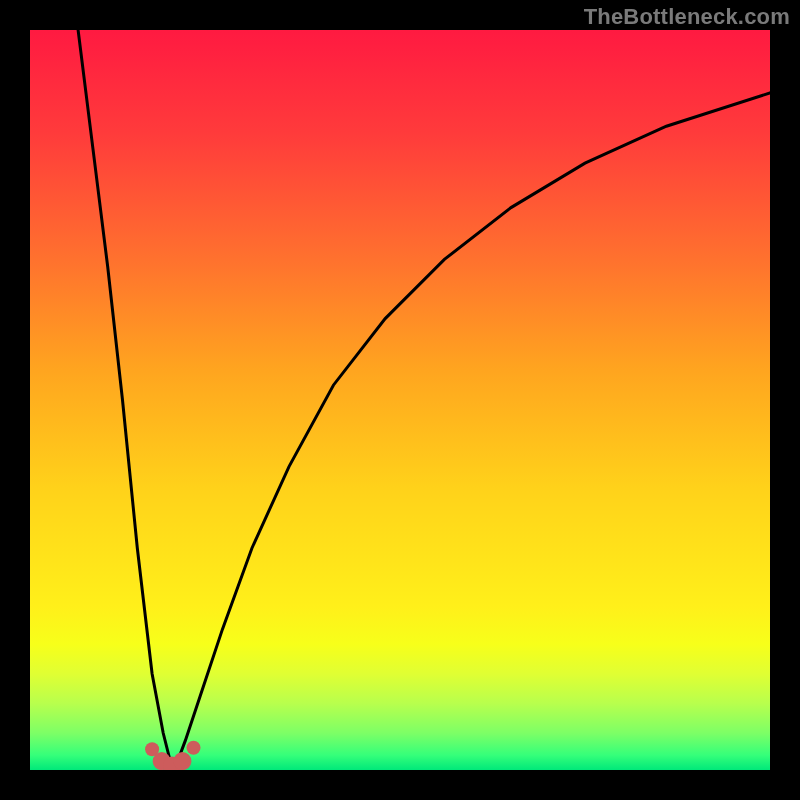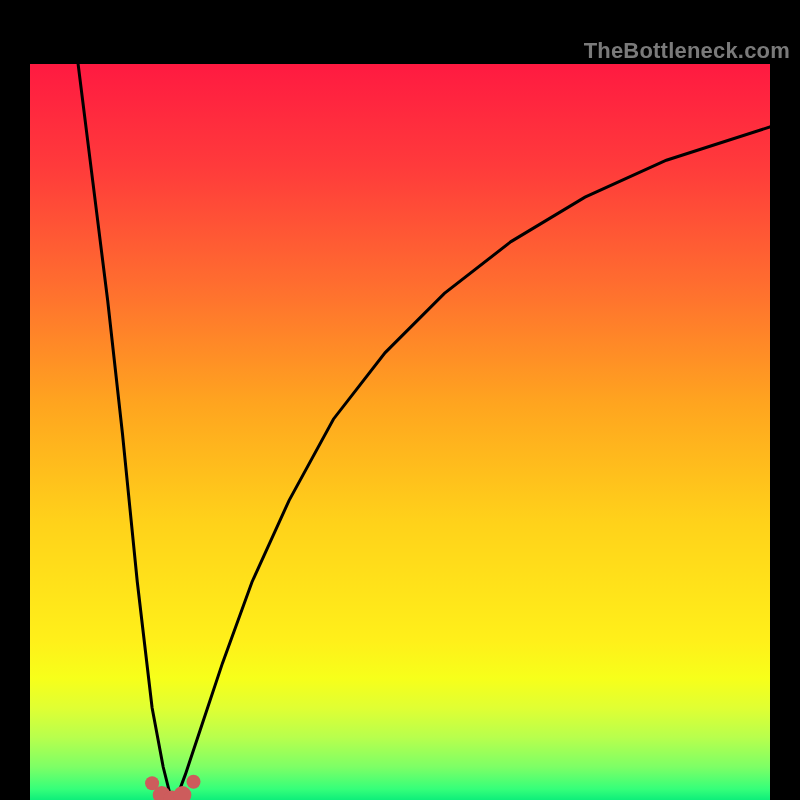--- a/index.html
+++ b/index.html
@@ -10,21 +10,20 @@
     background: #000;
     overflow: hidden;
   }
   .frame {
     position: absolute;
     left: 0;
     top: 0;
     width: 800px;
     height: 632px;
     background: #000;
-    margin-top: 34px;
   }
   .plot {
     position: absolute;
     left: 30px;
     top: 30px;
     width: 740px;
     height: 740px;
     overflow: hidden;
   }
   .watermark {

